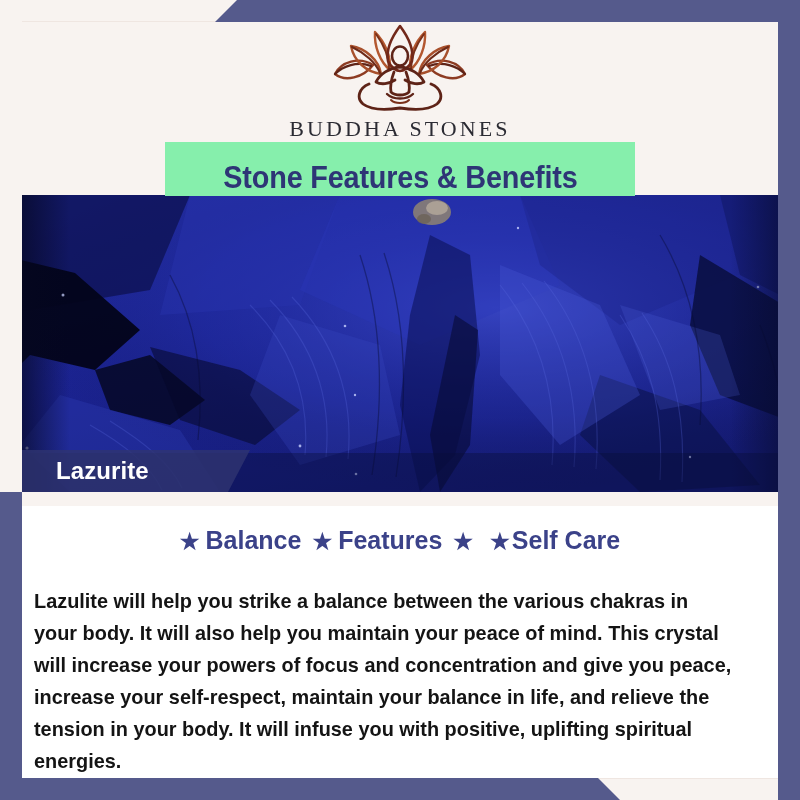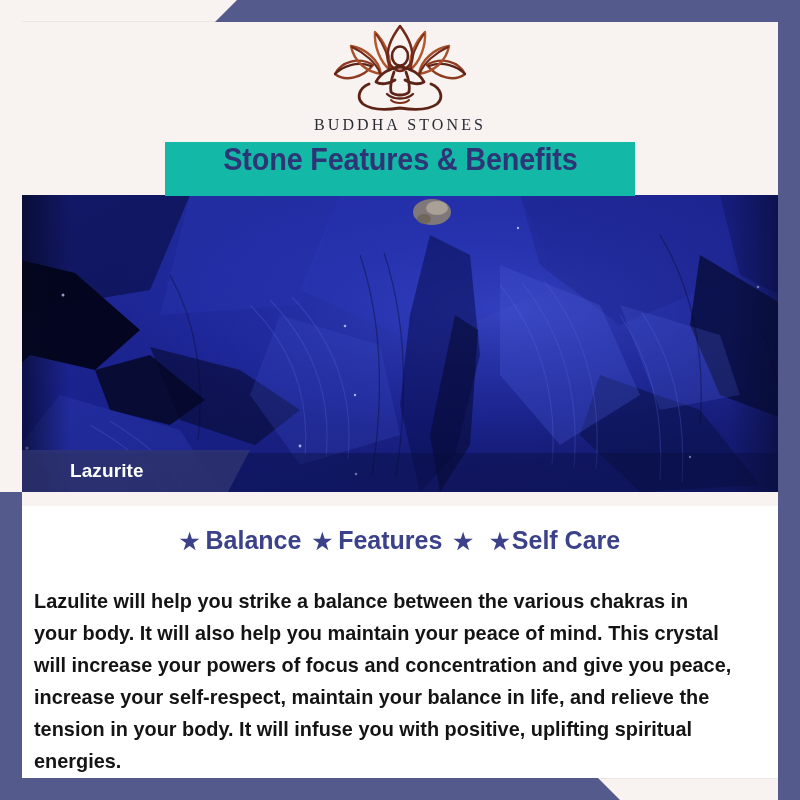--- a/index.html
+++ b/index.html
@@ -102,36 +102,36 @@
   .logo-mark {
     display: block;
     margin: 0 auto;
     width: 150px;
     height: 90px;
   }
   .logo-word {
     display: block;
     margin-top: 4px;
     font-family: "Liberation Serif", serif;
-    font-size: 16px;
+    font-size: 22px;
     letter-spacing: 3.1px;
     color: #2b2b33;
     text-align: center;
   }
 
   
   .title-banner {
     position: absolute;
     top: 142px;
     left: 165px;
     width: 470px;
     height: 54px;
-    background: #14b8a6;
+    background: #86efac;
     display: flex;
-    align-items: flex-start;
+    align-items: flex-end;
     justify-content: center;
     z-index: 4;
   }
   .title-text {
     font-size: 31px;
     font-weight: bold;
     color: #2e3576;
     letter-spacing: -0.2px;
     white-space: nowrap;
     transform: scaleX(0.93);
@@ -161,23 +161,23 @@
     bottom: 0;
     width: 228px;
     height: 42px;
     background: rgba(47, 53, 112, 0.80);
     clip-path: polygon(0 0, 100% 0, calc(100% - 22px) 100%, 0 100%);
     display: flex;
     align-items: center;
     z-index: 4;
   }
   .name-tag-text {
-    padding-left: 48px;
+    padding-left: 34px;
     color: #ffffff;
-    font-size: 19px;
+    font-size: 24px;
     font-weight: bold;
     letter-spacing: 0.1px;
   }
 
   
   .content {
     position: absolute;
     top: 492px;
     left: 22px;
     width: 756px;

